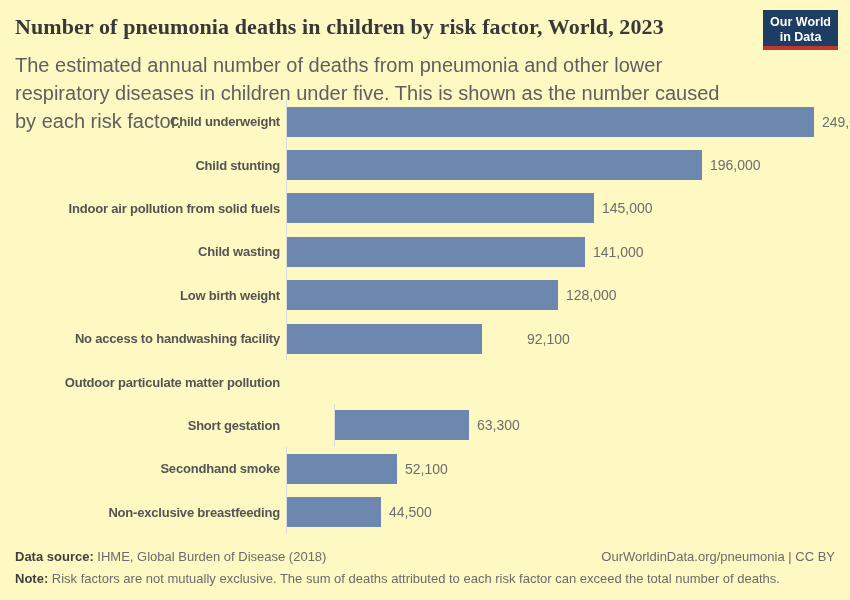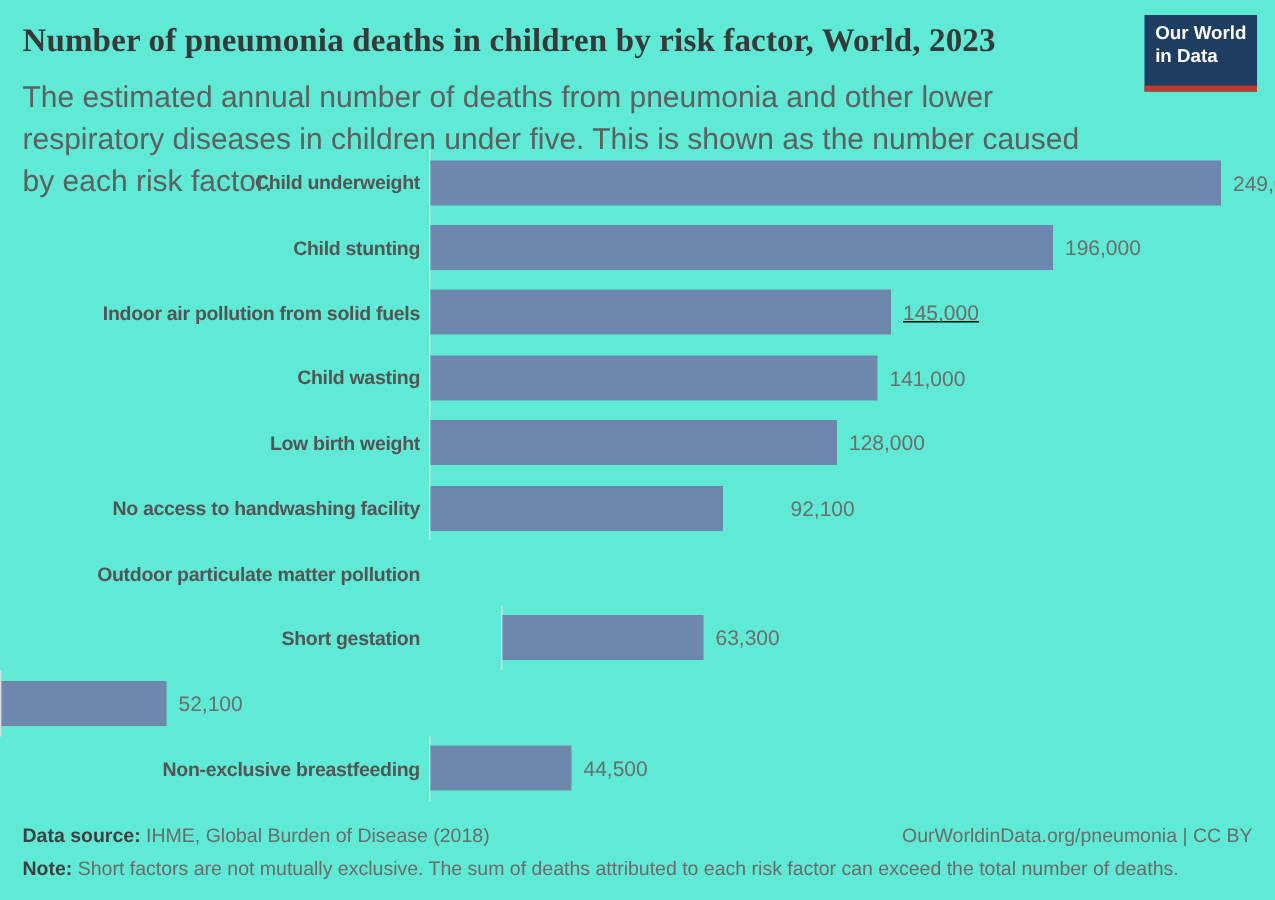--- a/index.html
+++ b/index.html
@@ -3,21 +3,21 @@
 <meta charset="utf-8">
 <style>
   * { margin: 0; padding: 0; box-sizing: border-box; }
   html, body { background: #ffffff; }
   body { font-family: "Liberation Sans", "DejaVu Sans", sans-serif; }
 
   .container {
     position: relative;
     width: 850px;
     height: 600px;
-    background: #5eead4;
+    background: #fef9c3;
     overflow: hidden;
   }
 
   
   .header { padding: 14px 15px 0 15px; }
   .title {
     font-family: "Liberation Serif", "DejaVu Serif", serif;
     font-weight: 700;
     font-size: 22px;
     letter-spacing: 0.1px;
@@ -35,21 +35,22 @@
   .logo {
     position: absolute;
     top: 10px;
     right: 12px;
     background: #1d3d63;
     border-bottom: 4px solid #c0372d;
     color: #ffffff;
     font-size: 12.5px;
     font-weight: 700;
     line-height: 1.18;
-    padding: 5px 7px 12px 7px;
+    text-align: center;
+    padding: 5px 7px 1px 7px;
     cursor: pointer;
   }
 
   
   .chart { position: absolute; top: 100px; left: 0; right: 15px; }
   .row { display: flex; align-items: center; height: 43.4px; }
   .row-label {
     width: 286px;
     flex-shrink: 0;
     text-align: right;
@@ -119,21 +120,21 @@
         </div>
         <div class="row">
           <div class="row-label">Child stunting</div>
           <div class="bar-area" style="border-left-color: rgb(220, 220, 220);">
             <div class="bar" style="width: 415px; background: rgb(109, 135, 174);"></div>
             <span class="bar-value">196,000</span>
           </div>
         </div>
         <div class="row">
           <div class="row-label">Indoor air pollution from solid fuels</div>
-          <div class="bar-area" style="border-left-color: rgb(220, 220, 220); text-decoration: underline;">
+          <div class="bar-area" style="border-left-color: rgb(220, 220, 220);">
             <div class="bar" style="width: 307px; background: rgb(109, 135, 174);"></div>
             <span class="bar-value">145,000</span>
           </div>
         </div>
         <div class="row">
           <div class="row-label">Child wasting</div>
           <div class="bar-area" style="border-left-color: rgb(220, 220, 220);">
             <div class="bar" style="width: 298px; background: rgb(109, 135, 174);"></div>
             <span class="bar-value">141,000</span>
           </div>
@@ -156,20 +157,21 @@
           <div class="row-label">Outdoor particulate matter pollution</div>
         </div>
         <div class="row">
           <div class="row-label">Short gestation</div>
           <div class="bar-area" style="border-left-color: rgb(220, 220, 220); margin-left: 48px;">
             <div class="bar" style="width: 134px; background: rgb(109, 135, 174);"></div>
             <span class="bar-value">63,300</span>
           </div>
         </div>
         <div class="row">
+          <div class="row-label">Secondhand smoke</div>
           <div class="bar-area" style="border-left-color: rgb(220, 220, 220);">
             <div class="bar" style="width: 110px; background: rgb(109, 135, 174);"></div>
             <span class="bar-value">52,100</span>
           </div>
         </div>
         <div class="row">
           <div class="row-label">Non-exclusive breastfeeding</div>
           <div class="bar-area" style="border-left-color: rgb(220, 220, 220);">
             <div class="bar" style="width: 94px; background: rgb(109, 135, 174);"></div>
             <span class="bar-value">44,500</span>
@@ -177,17 +179,17 @@
         </div>
       </div>
   </div>
 
   <div class="footer">
     <div class="footer-line1">
       <span><b>Data source:</b><span> IHME, Global Burden of Disease (2018)</span></span>
       <span class="footer-link">OurWorldinData.org/pneumonia | CC BY</span>
     </div>
     <div class="footer-note">
-      <b>Note:</b><span> Short factors are not mutually exclusive. The sum of deaths attributed to each risk factor can exceed the total number of deaths.</span>
+      <b>Note:</b><span> Risk factors are not mutually exclusive. The sum of deaths attributed to each risk factor can exceed the total number of deaths.</span>
     </div>
   </div>
 
 </div>
 
 </body></html>

